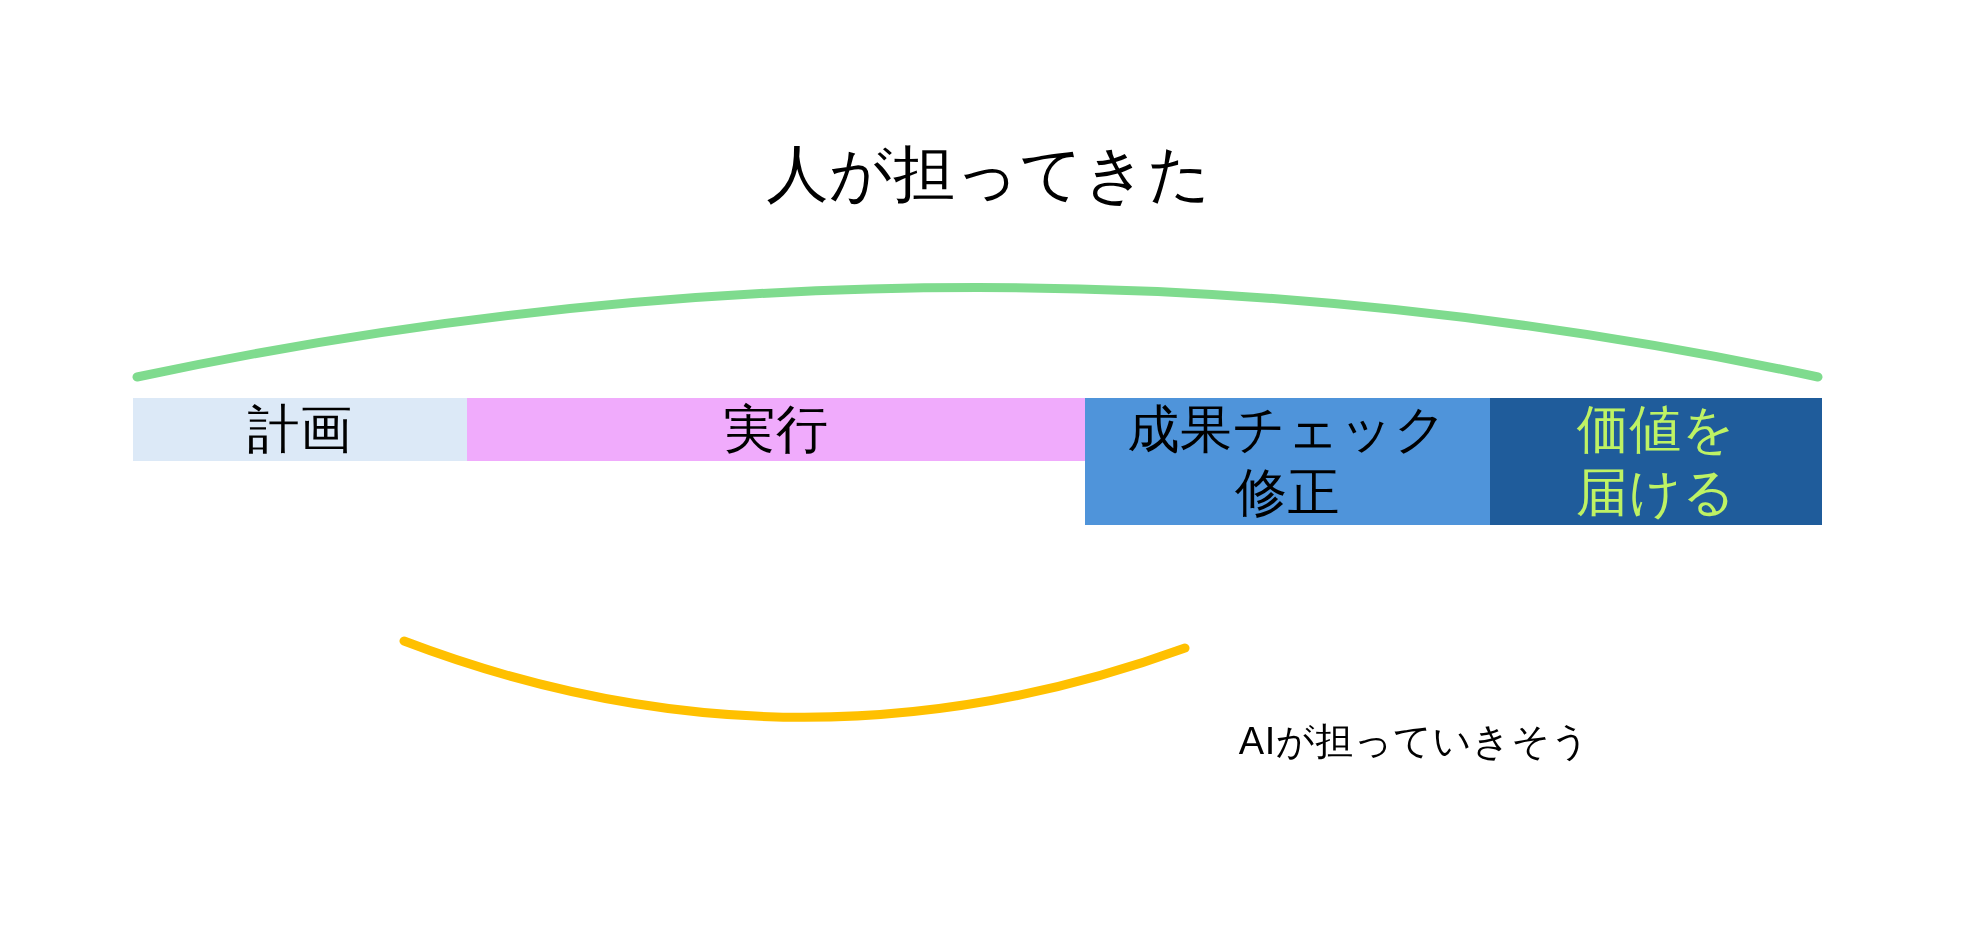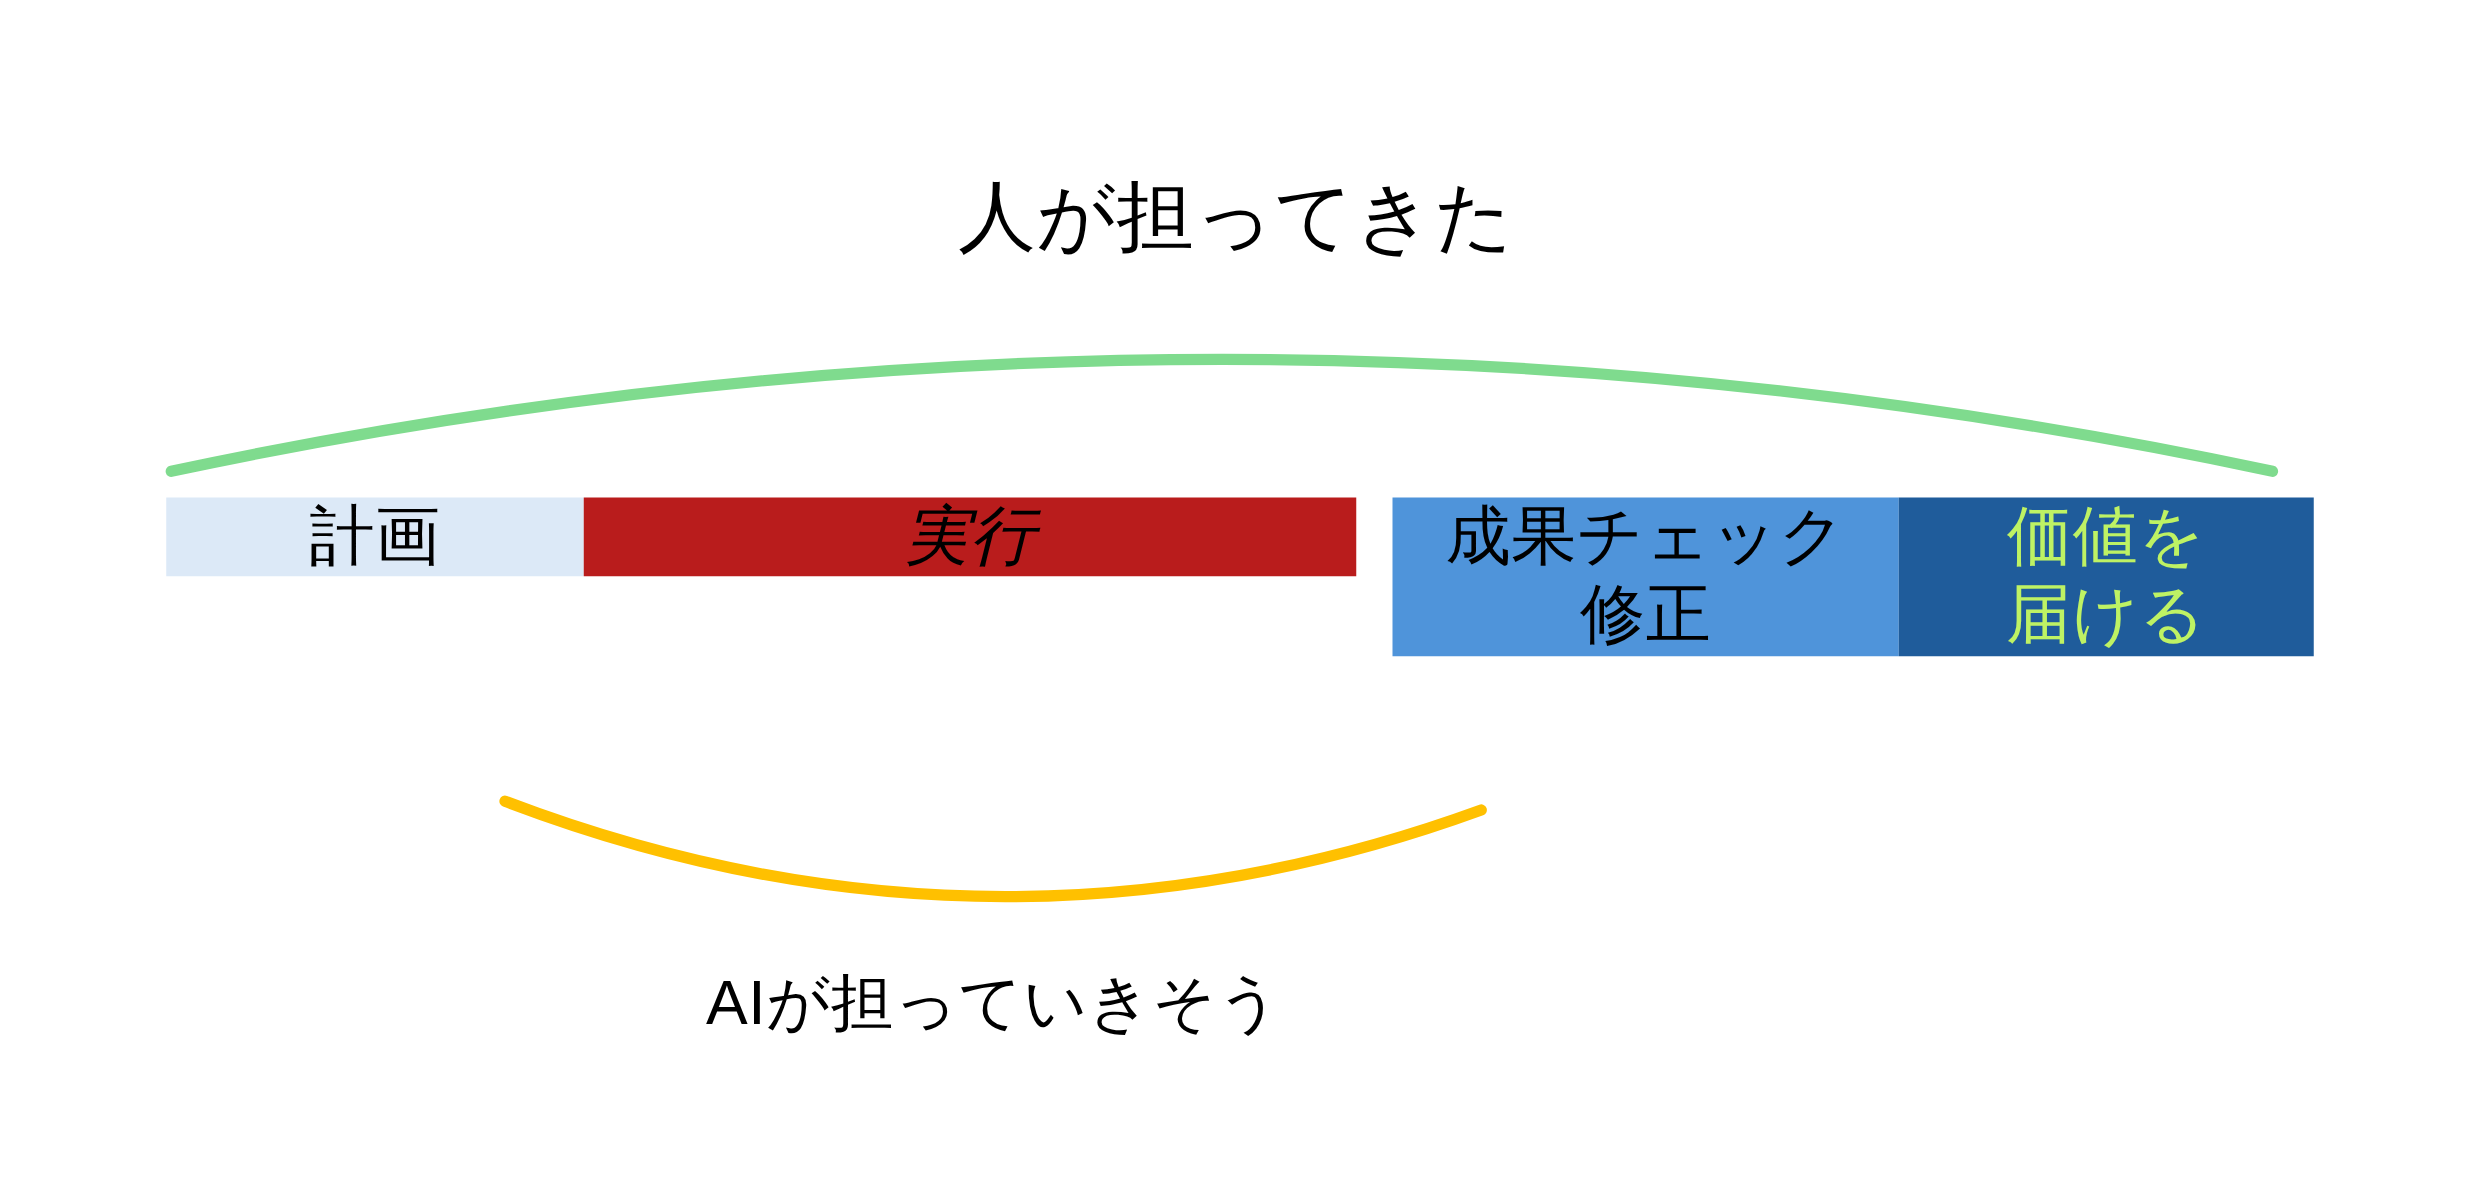--- a/index.html
+++ b/index.html
@@ -30,24 +30,24 @@
   }
   #human-label {
     left: 0;
     top: 140px;
     width: 1978px;
     text-align: center;
     font-size: 62px;
   }
   #ai-label {
     left: 0;
-    top: 775px;
+    top: 721px;
     width: 1590px;
-    text-align: center;
-    font-size: 50px;
+    text-align: right;
+    font-size: 38px;
   }
 
   
   #arcs {
     position: absolute;
     left: 0;
     top: 0;
     width: 1978px;
     height: 951px;
     pointer-events: none;
@@ -93,24 +93,24 @@
 
     <path id="arc-human" d="M 137 377 Q 978 198 1818 377" fill="none" stroke="#7FDB8E" stroke-width="9" stroke-linecap="round"></path>
 
     <path id="arc-ai" d="M 404 641 Q 795 790 1185 648" fill="none" stroke="#FFC000" stroke-width="9" stroke-linecap="round"></path>
   </svg>
 
   <div id="stage-bar">
     <div class="stage stage-1" style="background: rgb(220, 233, 247);">
       <span class="stage-label" style="color: rgb(0, 0, 0);">計画</span>
     </div>
-    <div class="stage stage-2" style="background: #b91c1c; font-style: italic;">
+    <div class="stage stage-2" style="background: #f0abfc;">
       <span class="stage-label" style="color: rgb(0, 0, 0);">実行</span>
     </div>
-    <div class="stage stage-3" style="background: rgb(79, 148, 218); margin-left: 29px;">
+    <div class="stage stage-3" style="background: rgb(79, 148, 218);">
       <span class="stage-label" style="color: rgb(0, 0, 0);">成果チェック
 修正</span>
     </div>
     <div class="stage stage-4" style="background: rgb(31, 92, 155);">
       <span class="stage-label" style="color: #bef264;">価値を
 届ける</span>
     </div>
   </div>
 
   <div class="arc-label" id="ai-label">AIが担っていきそう</div>

